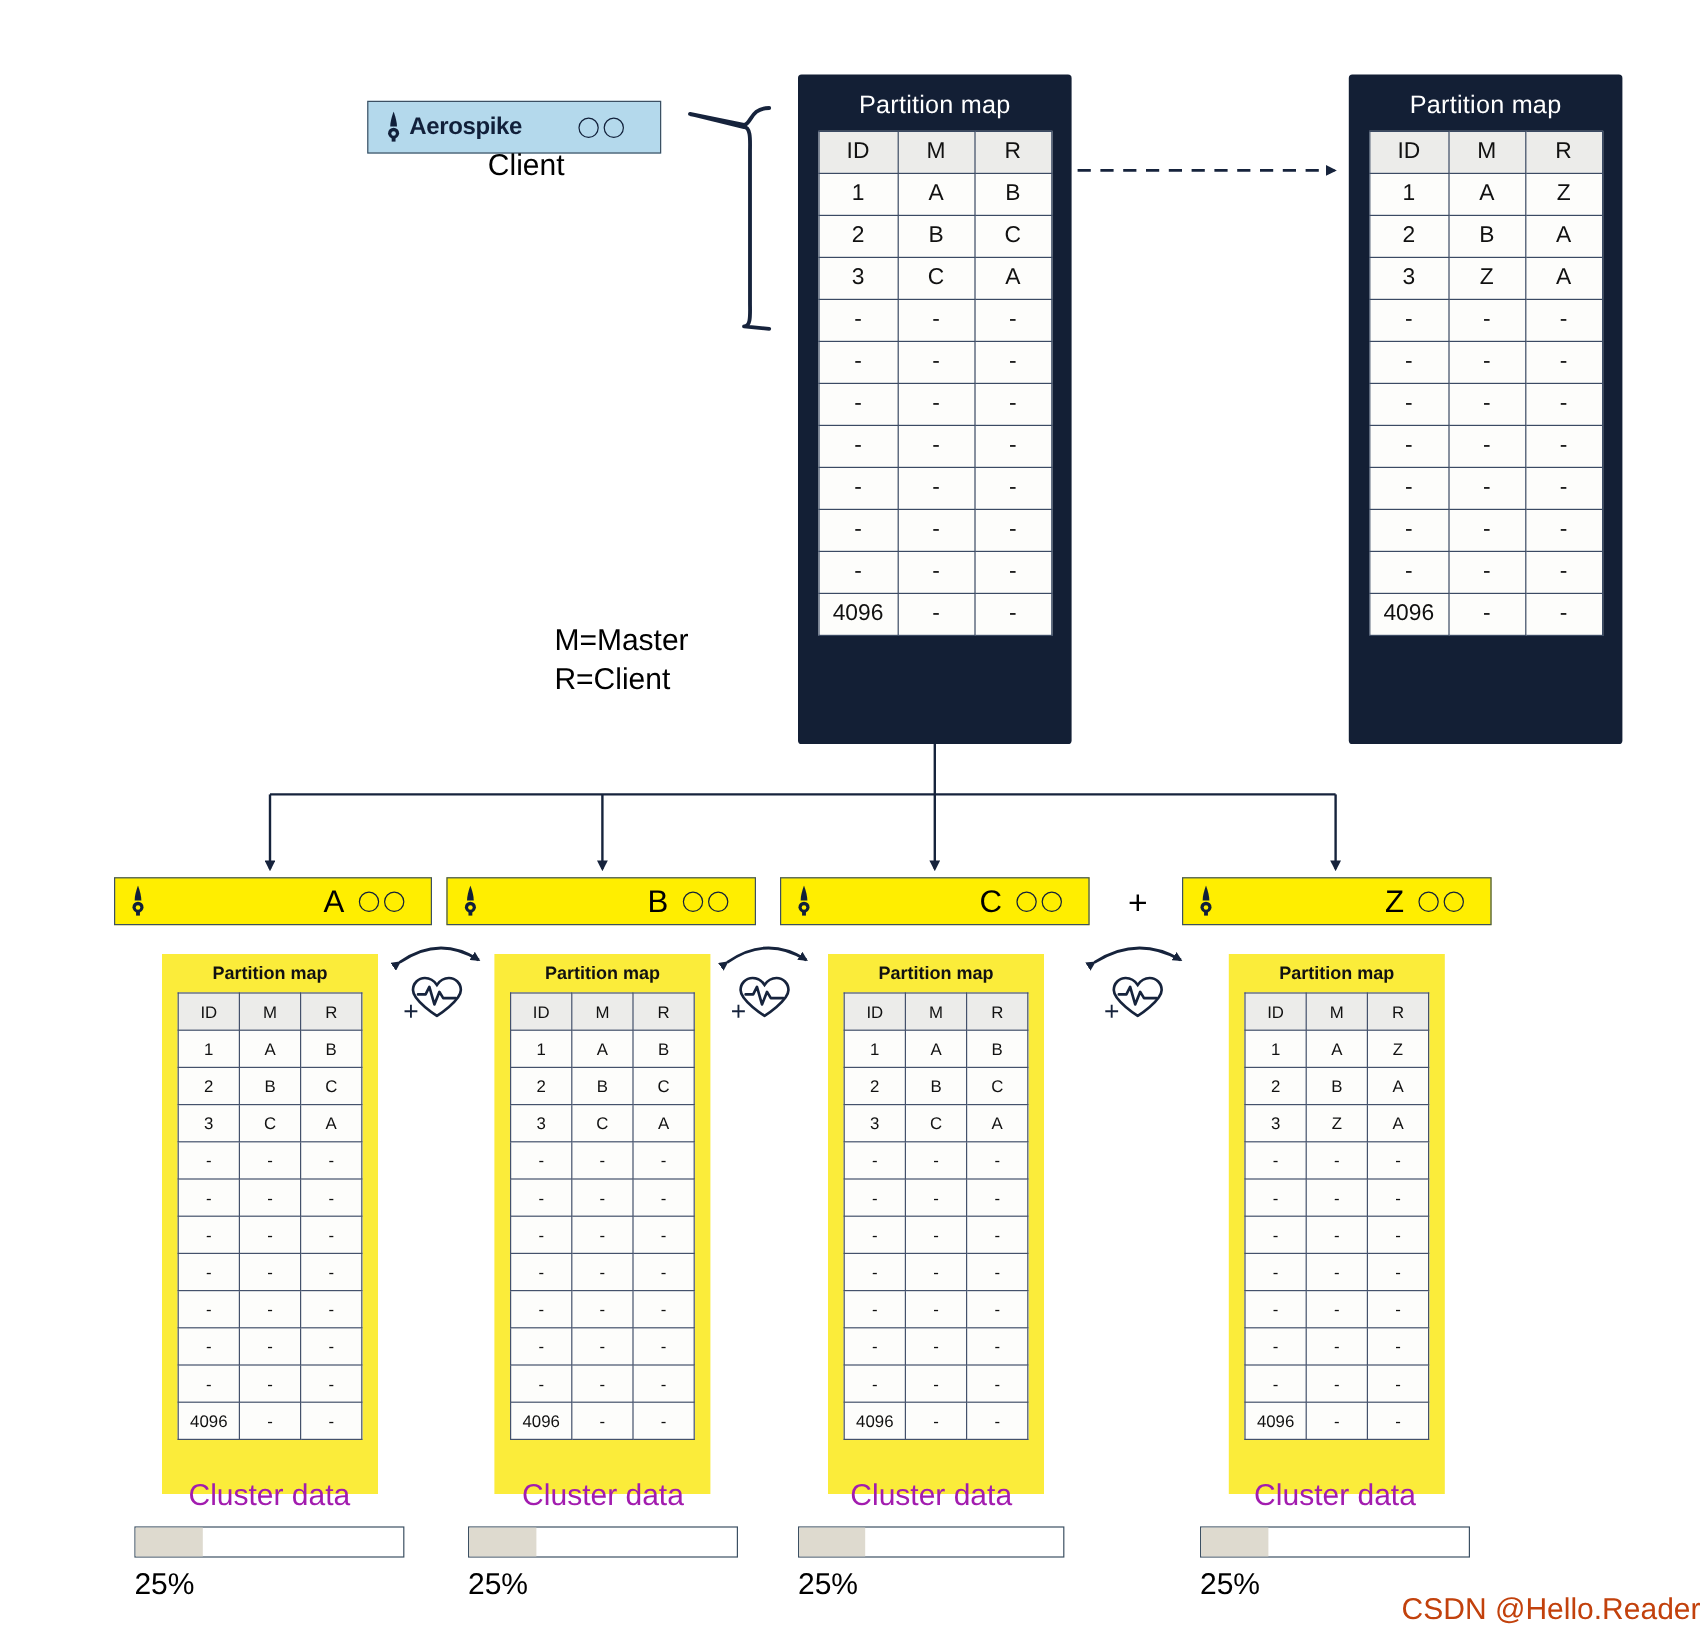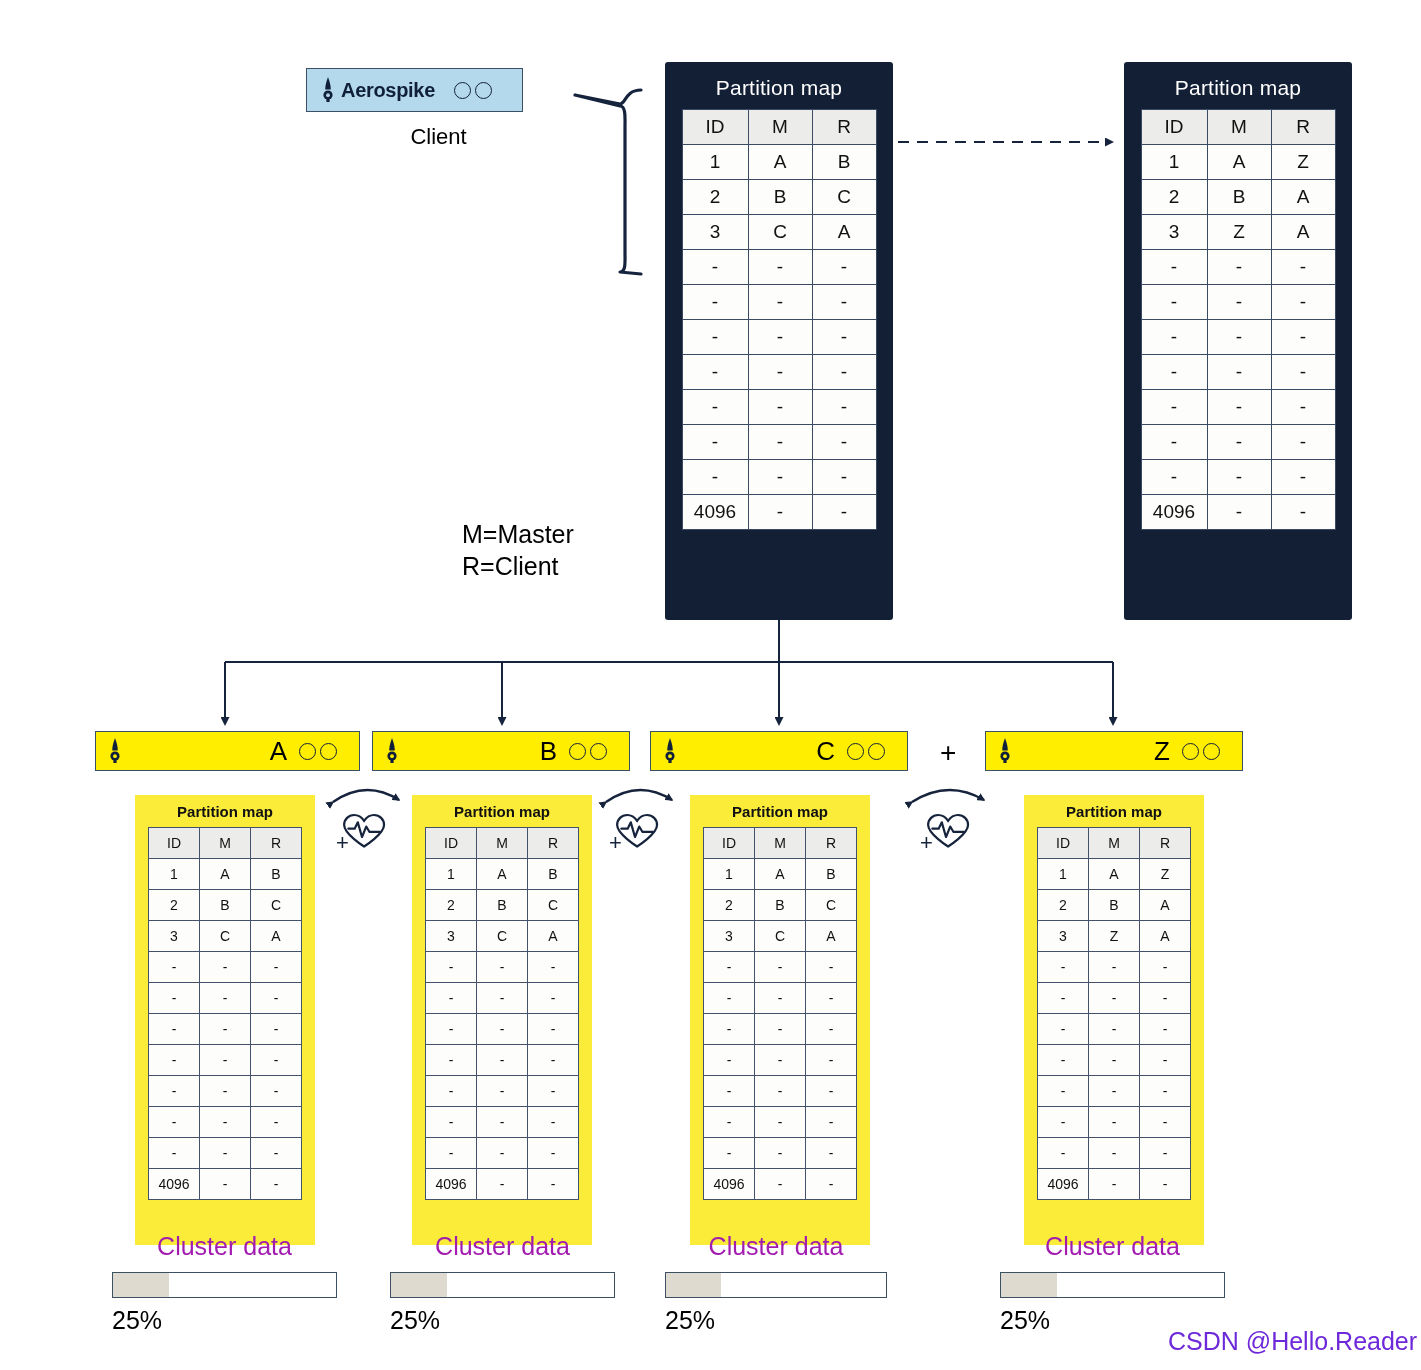--- a/index.html
+++ b/index.html
@@ -15,22 +15,22 @@
     position: relative;
     width: 1421px;
     height: 1370px;
     background: #ffffff;
     overflow: hidden;
   }
   .abs { position: absolute; }
 
   
   .client-bar {
-    left: 306px; top: 68px;
-    width: 217px; height: 44px;
+    left: 306px; top: 84px;
+    width: 245px; height: 44px;
     background: #b4d9ec;
     border: 1.5px solid #3c5063;
     box-sizing: border-box;
     display: flex;
     align-items: center;
   }
   .client-logo-txt {
     font-size: 20px;
     font-weight: bold;
     color: #11203a;
@@ -53,21 +53,21 @@
   .ring {
     width: 17px; height: 17px;
     border: 1.7px solid #11203a;
     border-radius: 50%;
     box-sizing: border-box;
   }
   .client-label {
     left: 306px; top: 124px;
     width: 265px;
     text-align: center;
-    font-size: 22px;
+    font-size: 25px;
     color: #000;
   }
 
   
   .panel {
     background: #131f35;
     border-radius: 3px;
     box-sizing: border-box;
   }
   .panel-title {
@@ -201,21 +201,21 @@
   }
   #cl-A, #bar-A, #pct-A { left: 112px; width: 225px; }
   #cl-B, #bar-B, #pct-B { left: 390px; width: 225px; }
   #cl-C, #bar-C, #pct-C { left: 665px; width: 222px; }
   #cl-Z, #bar-Z, #pct-Z { left: 1000px; width: 225px; }
 
   
   .watermark {
     left: 1168px; top: 1327px;
     font-size: 25px;
-    color: #6d28d9;
+    color: #c2410c;
   }
 
   
   #overlay {
     left: 0; top: 0;
     width: 1421px; height: 1370px;
     pointer-events: none;
   }
 </style>
 </head>

